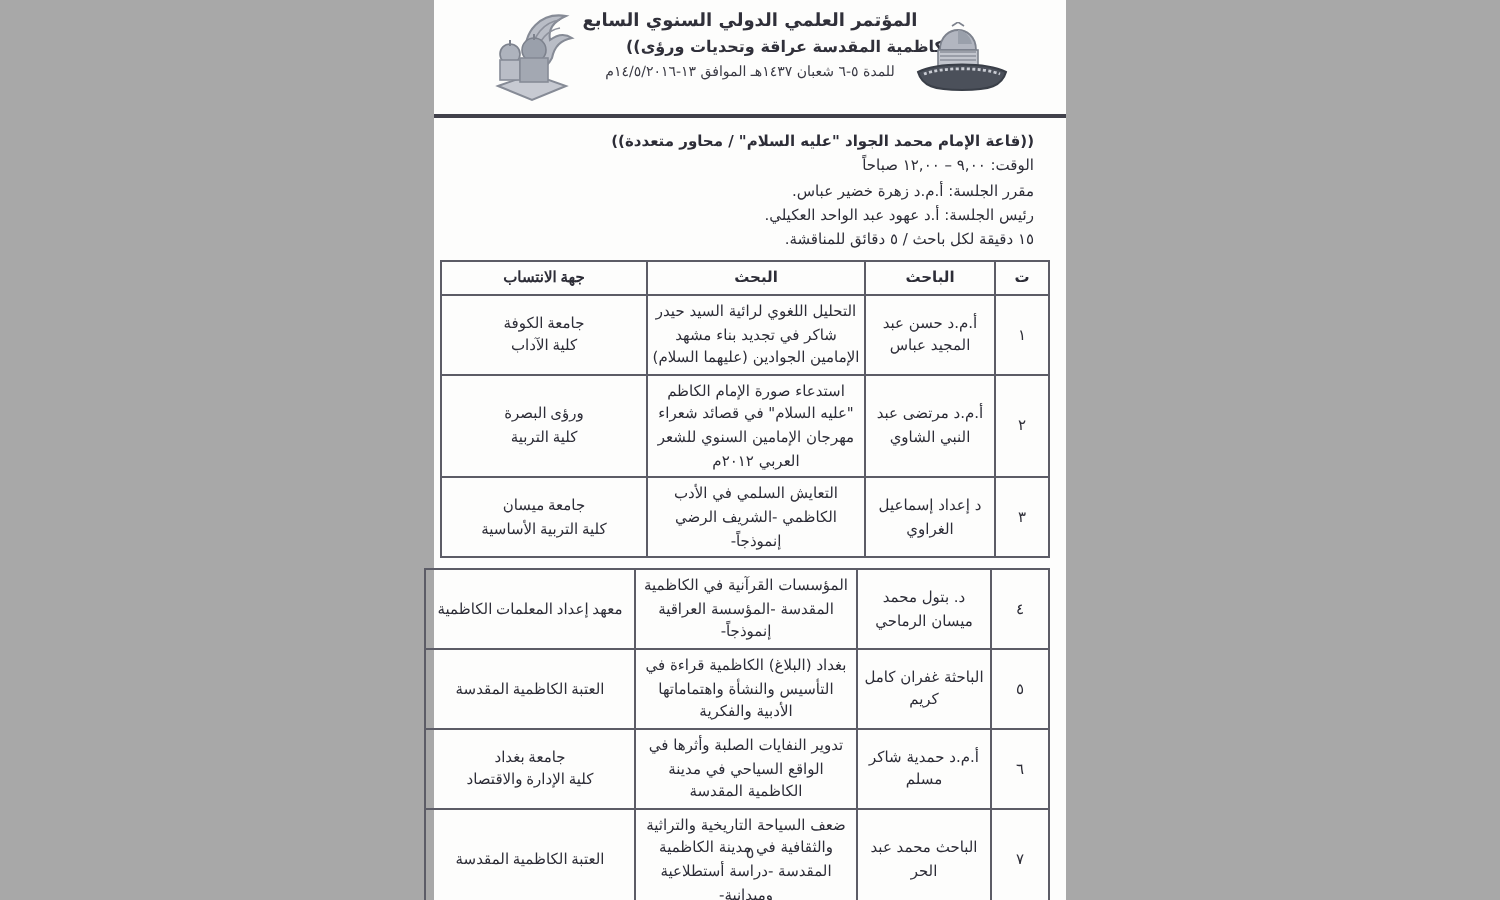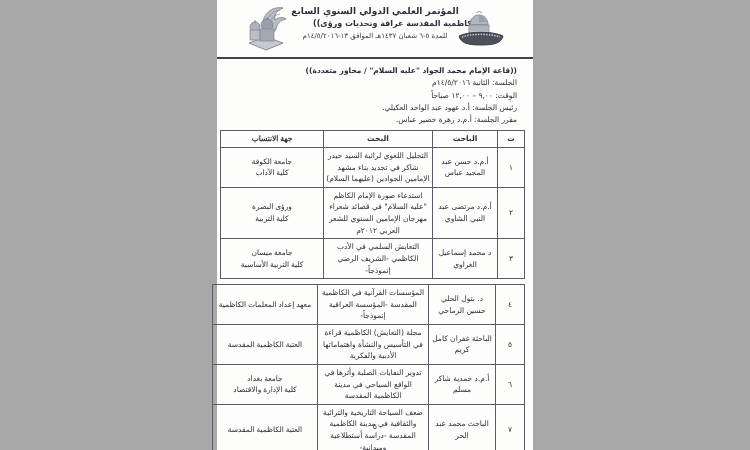--- a/index.html
+++ b/index.html
@@ -80,24 +80,24 @@
         <path d="M21 2 L24 0 L27 2" stroke="#7d828d" stroke-width="0.8" fill="none"></path>
 
         <path d="M4 25 C14 20 38 20 48 25 C46 32 40 34 26 34 C12 34 6 32 4 25 Z" fill="#4b505a" stroke="#3a3f48" stroke-width="1"></path>
         <path d="M7 26 C16 22.5 36 22.5 45 26" stroke="#c9ccd3" stroke-width="1.4" fill="none" stroke-dasharray="1.5 1.2"></path>
       </svg>
     </span>
   </div>
 
   <div class="session">
     <div class="hall">((قاعة الإمام محمد الجواد "عليه السلام" / محاور متعددة))</div>
-    <div>الجلسة: الثانية ١٤/٥/٢٠١٦م</div>
     <div>الوقت: ٩,٠٠ – ١٢,٠٠ صباحاً</div>
+    <div>مقرر الجلسة: أ.م.د زهرة خضير عباس.</div>
     <div>رئيس الجلسة: أ.د عهود عبد الواحد العكيلي.</div>
-    <div>مقرر الجلسة: أ.م.د زهرة خضير عباس.</div>
+    <div>١٥ دقيقة لكل باحث / ٥ دقائق للمناقشة.</div>
   </div>
 
   <div class="tablewrap">
     <table>
       <tbody>
           <tr>
         <th class="c-num">ت</th>
         <th class="c-res">الباحث</th>
         <th class="c-title">البحث</th>
         <th class="c-aff">جهة الانتساب</th>
@@ -111,42 +111,42 @@
       </tr>
       <tr>
         <td class="c-num">٢</td>
         <td class="c-res">أ.م.د مرتضى عبد النبي الشاوي</td>
         <td class="c-title">استدعاء صورة الإمام الكاظم "عليه السلام" في قصائد شعراء مهرجان الإمامين السنوي للشعر العربي ٢٠١٢م</td>
         <td class="c-aff">ورؤى البصرة
 كلية التربية</td>
       </tr>
       <tr>
         <td class="c-num">٣</td>
-        <td class="c-res">د محمد إسماعيل الغراوي</td>
+        <td class="c-res">د إعداد إسماعيل الغراوي</td>
         <td class="c-title">التعايش السلمي في الأدب الكاظمي -الشريف الرضي إنموذجاً-</td>
         <td class="c-aff">جامعة ميسان
 كلية التربية الأساسية</td>
       </tr>
     </tbody>
       </table>
 
     <div class="tgap"></div>
 
     <table>
       <tbody>
           <tr>
         <td class="c-num">٤</td>
-        <td class="c-res">د. بتول الحلي حسين الرماحي</td>
+        <td class="c-res">د. بتول محمد ميسان الرماحي</td>
         <td class="c-title">المؤسسات القرآنية في الكاظمية المقدسة -المؤسسة العراقية إنموذجاً-</td>
         <td class="c-aff">معهد إعداد المعلمات الكاظمية</td>
       </tr>
       <tr>
         <td class="c-num">٥</td>
         <td class="c-res">الباحثة غفران كامل كريم</td>
-        <td class="c-title">مجلة (التعايش) الكاظمية قراءة في التأسيس والنشأة واهتماماتها الأدبية والفكرية</td>
+        <td class="c-title">بغداد (البلاغ) الكاظمية قراءة في التأسيس والنشأة واهتماماتها الأدبية والفكرية</td>
         <td class="c-aff">العتبة الكاظمية المقدسة</td>
       </tr>
       <tr>
         <td class="c-num">٦</td>
         <td class="c-res">أ.م.د حمدية شاكر مسلم</td>
         <td class="c-title">تدوير النفايات الصلبة وأثرها في الواقع السياحي في مدينة الكاظمية المقدسة</td>
         <td class="c-aff">جامعة بغداد
 كلية الإدارة والاقتصاد</td>
       </tr>
       <tr>

